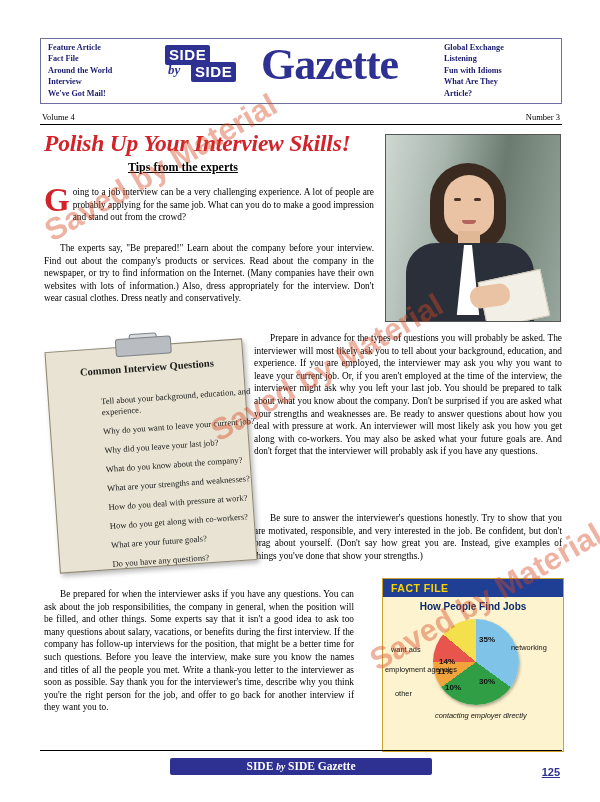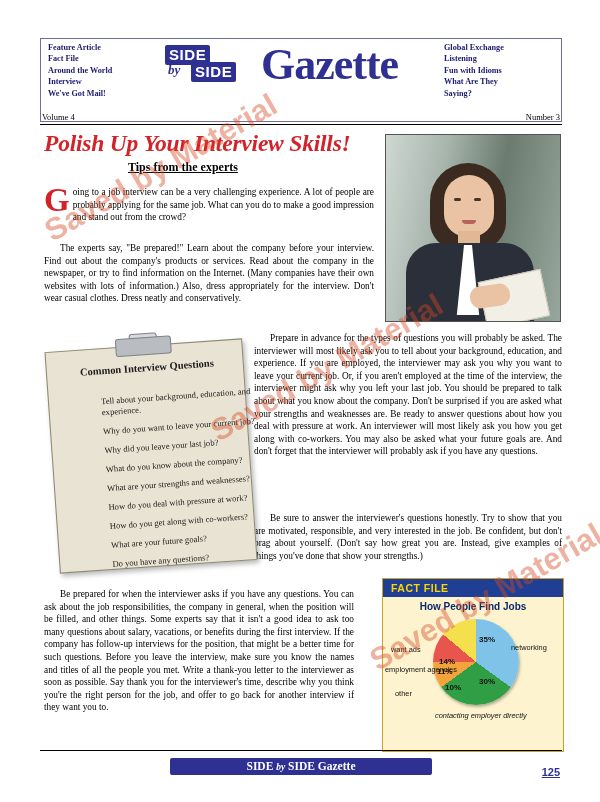--- a/index.html
+++ b/index.html
@@ -19,21 +19,21 @@
     height: 802px;
     background: #ffffff;
     overflow: hidden;
   }
   
   .masthead {
     position: absolute;
     left: 40px;
     top: 38px;
     width: 522px;
-    height: 84px;
+    height: 66px;
     border: 1px solid #6f6f9e;
     box-sizing: border-box;
     background: #ffffff;
   }
   .mh-left, .mh-right {
     position: absolute;
     top: 3px;
     font-family: "Liberation Serif", serif;
     font-size: 8.2px;
     font-weight: bold;
@@ -403,21 +403,21 @@
         <span class="sbs-side2">SIDE</span>
       </div>
       <div class="gazette-word">Gazette</div>
     </div>
 
     <div class="mh-right">
       <div>Global Exchange</div>
       <div>Listening</div>
       <div>Fun with Idioms</div>
       <div>What Are They</div>
-      <div>Saying?</div>
+      <div>Article?</div>
     </div>
   </div>
 
   <div class="volume-row">
     <span class="vol">Volume 4</span>
     <span class="num">Number 3</span>
   </div>
   <div class="rule"></div>
 
   <div class="headline">Polish Up Your Interview Skills!</div>

